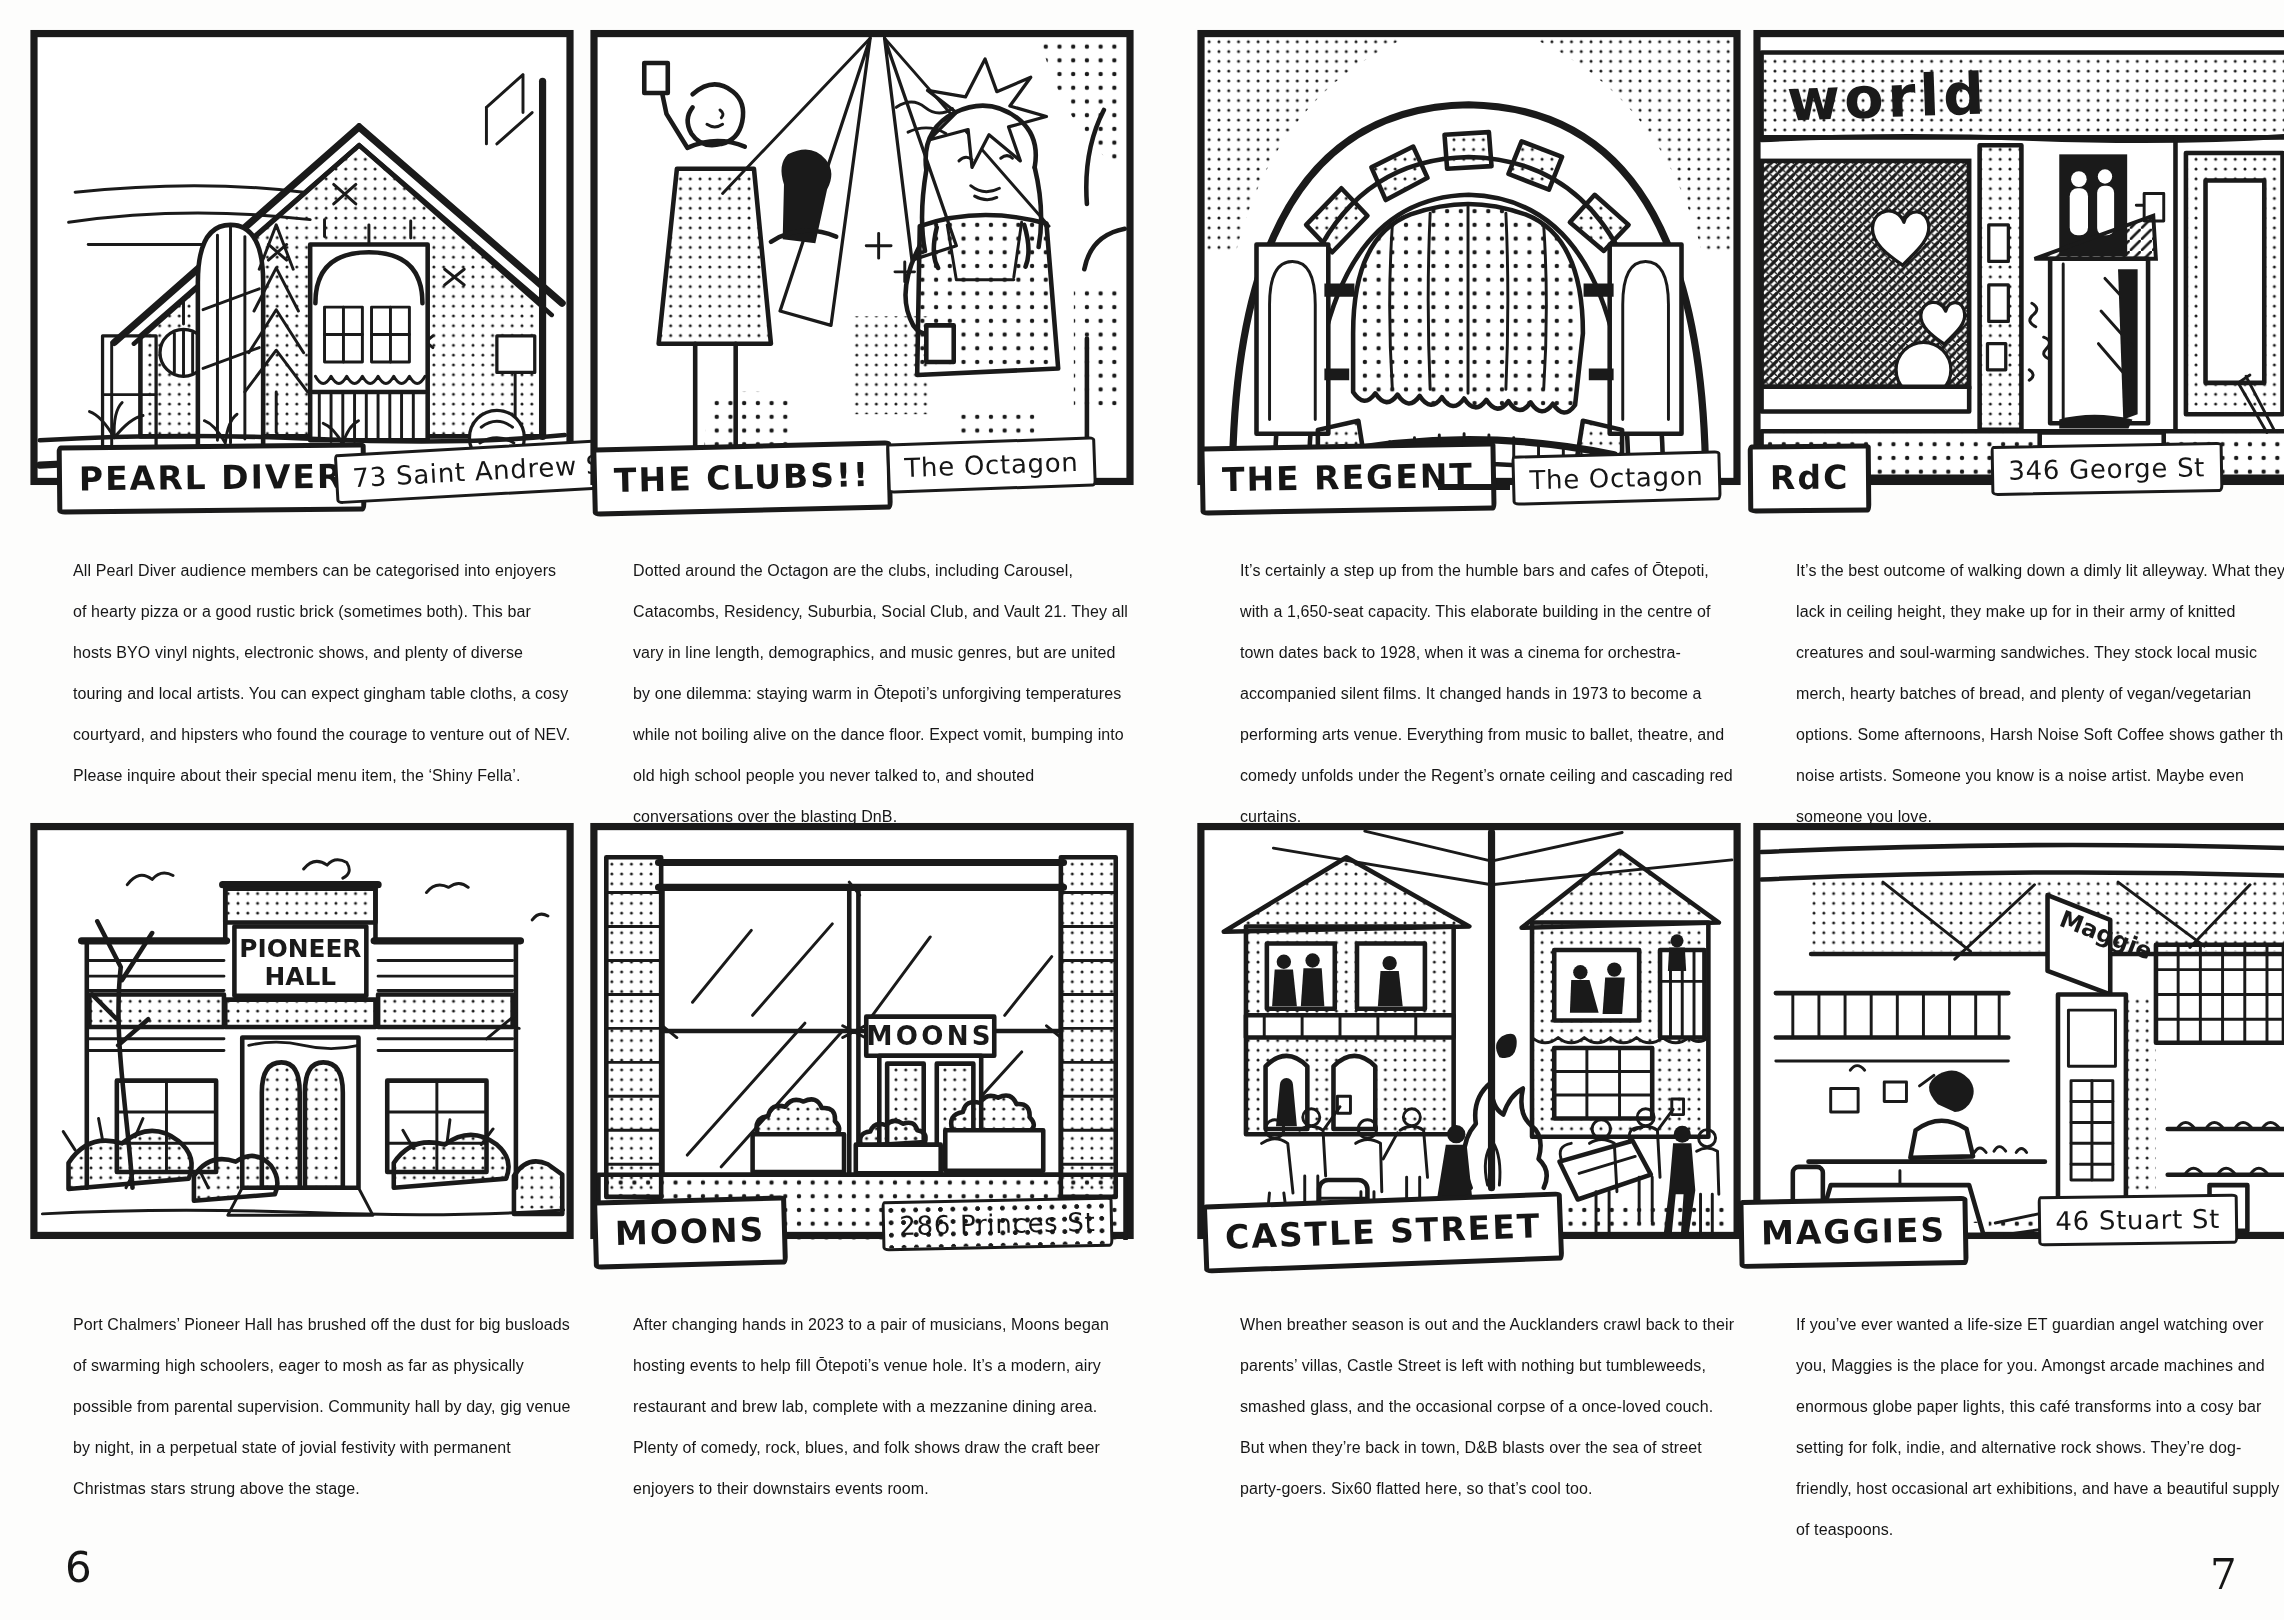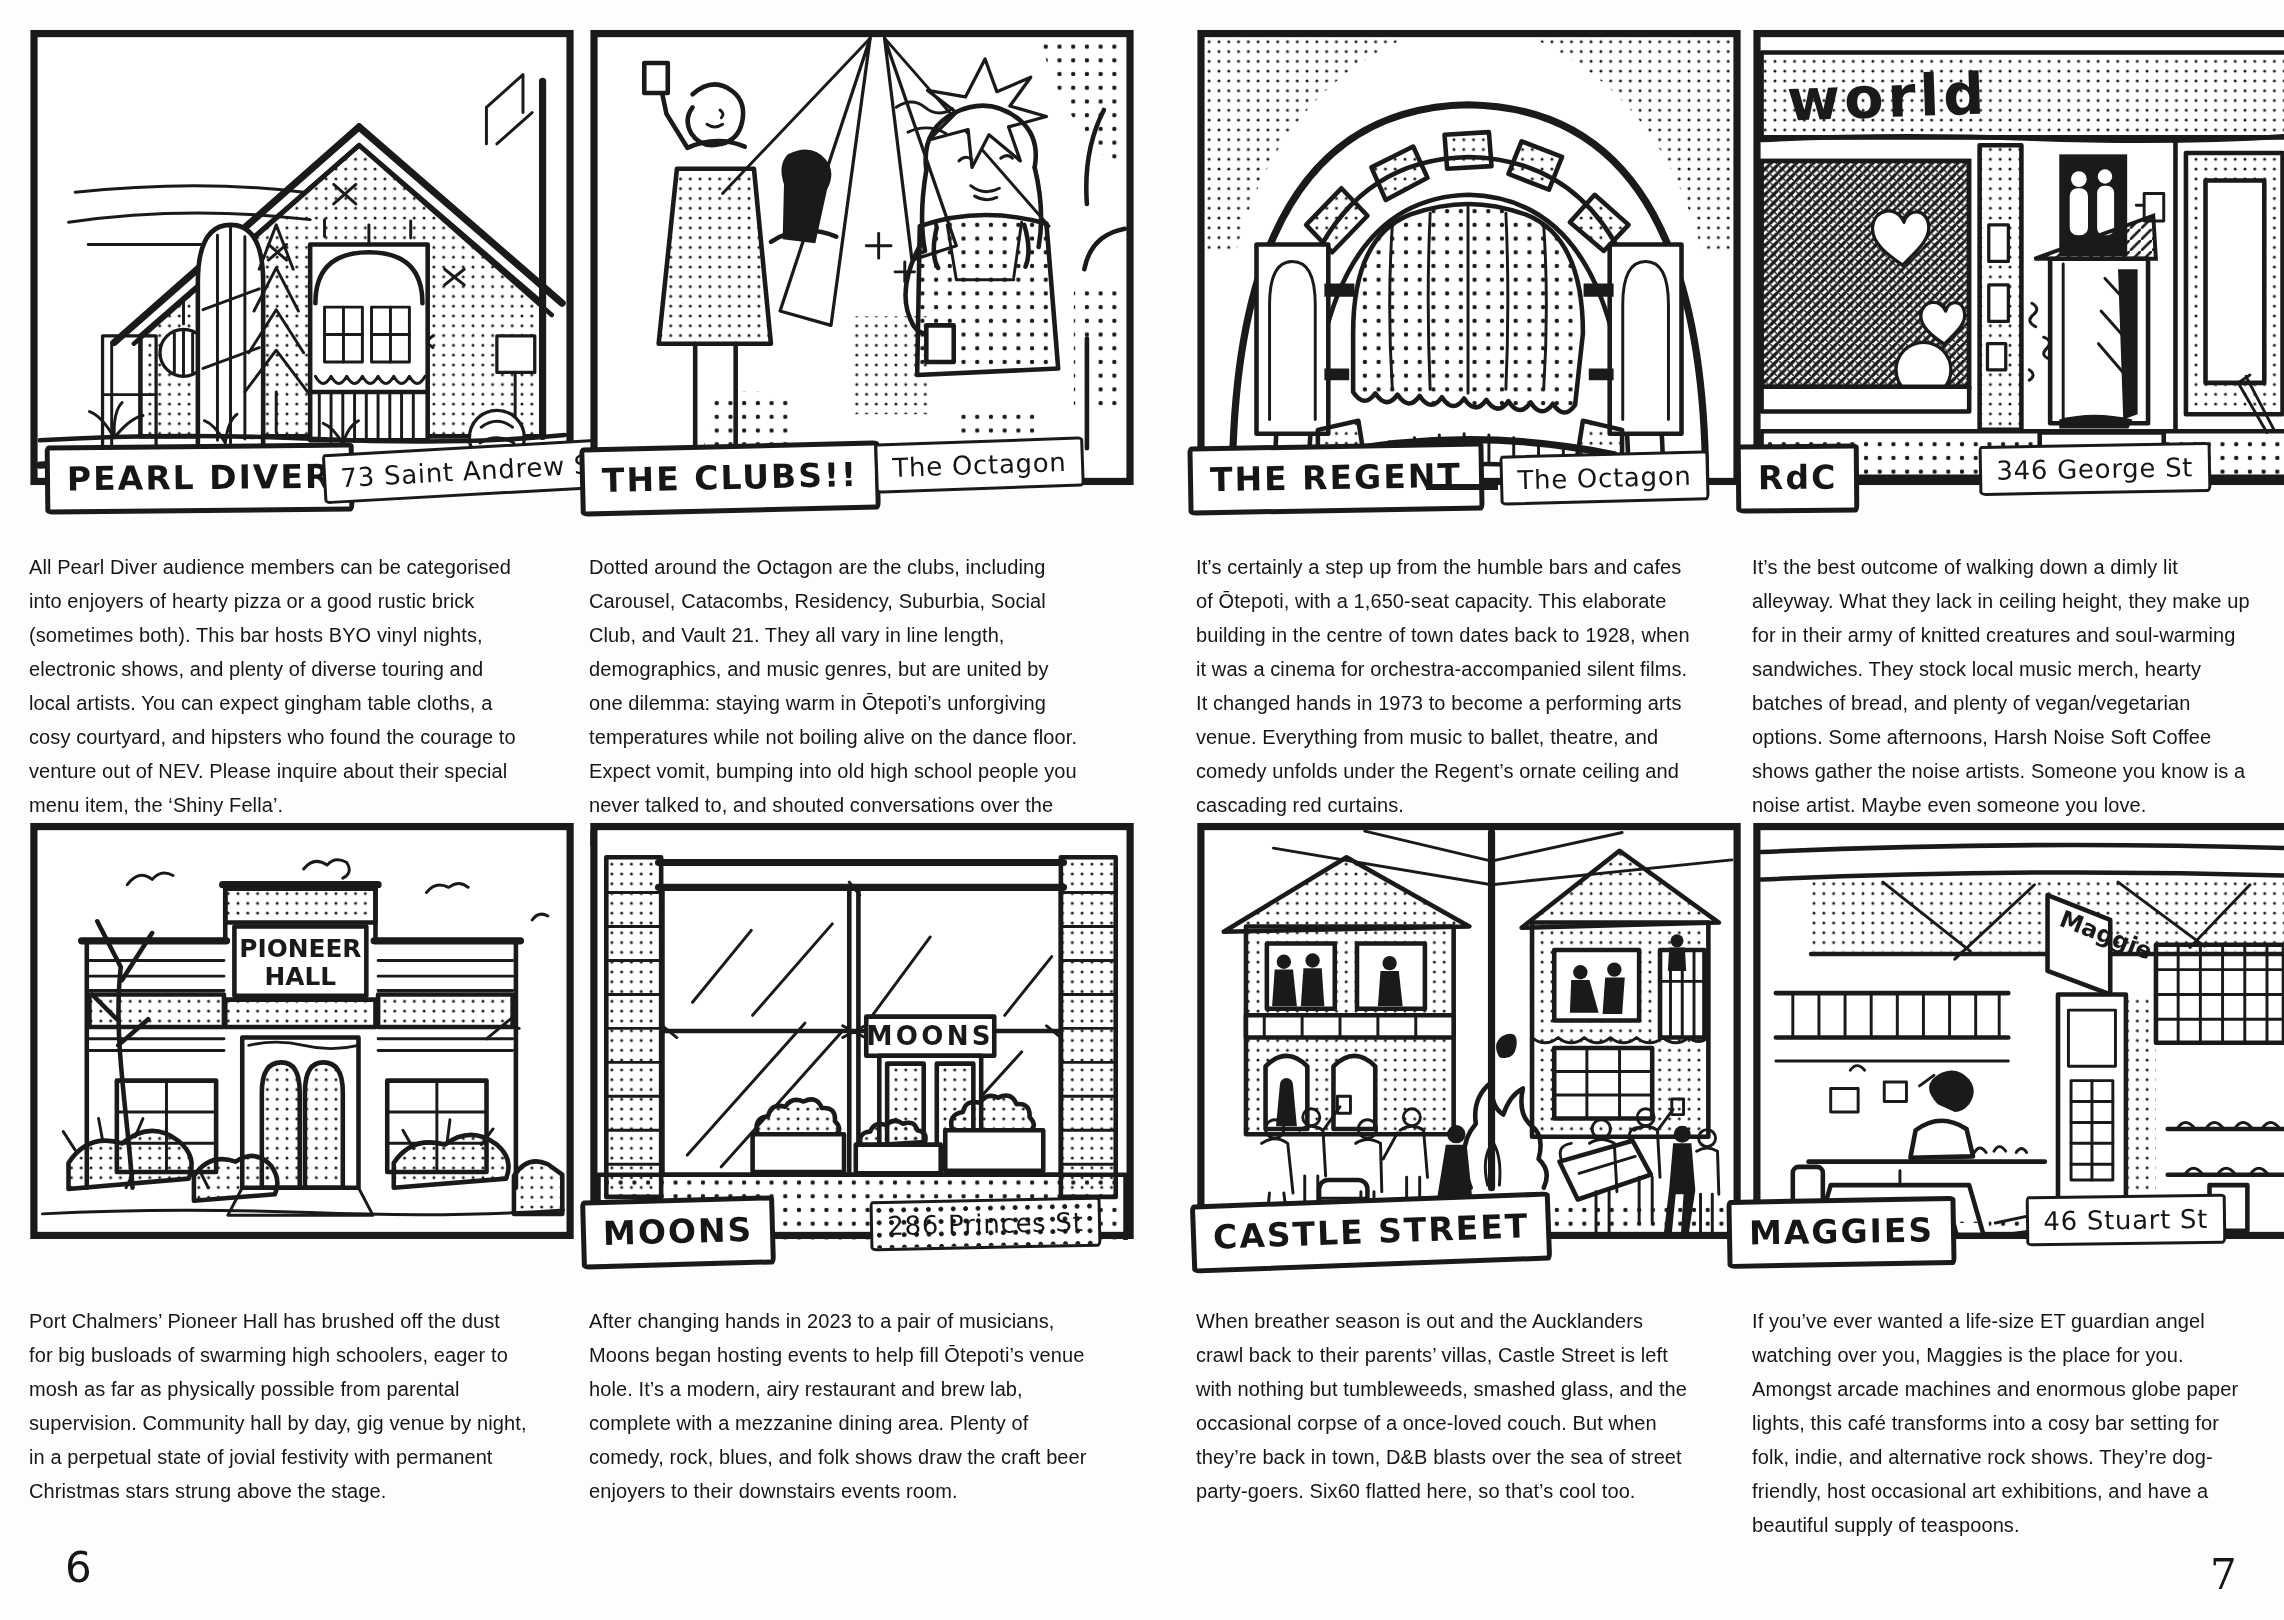--- a/index.html
+++ b/index.html
@@ -8,21 +8,21 @@
     font-family:"Liberation Sans",sans-serif;color:#161616;overflow:hidden;
   }
   .panel{position:absolute;width:546px;}
   .c1{left:29px}.c2{left:589px}.c3{left:1196px}.c4{left:1752px}
   .r1{top:29px}.r2{top:822px}
   .art{position:relative;}
   .r1 .art{height:457px}.r2 .art{height:418px}
   .art svg{display:block;width:100%;height:100%;}
 
   
-  .labels{position:absolute;left:0;right:-91px;bottom:-38px;height:91px;pointer-events:none;text-decoration:underline;}
+  .labels{position:absolute;left:12px;right:-91px;bottom:-38px;height:91px;pointer-events:none;text-decoration:underline;}
   .title-box{
     position:absolute;top:10.5px;background:#fff;border:5.9px solid #1a1a1a;
     border-radius:3.9px 6.5px 3.3px 7.8px / 6.5px 3.3px 7.8px 3.9px;
     padding:9.1px 17px 10.5px;font-family:"DejaVu Sans",sans-serif;font-weight:bold;
     font-size:33px;letter-spacing:2px;white-space:nowrap;transform:rotate(-1deg);
   }
   .addr-box{
     position:absolute;top:18.3px;background:#fff;border:3.9px solid #1a1a1a;
     border-radius:2.6px 5.9px 3.9px 6.5px / 5.9px 3.3px 6.5px 3.9px;
     padding:6.5px 14.4px 7.8px;font-family:"DejaVu Sans",sans-serif;
@@ -45,21 +45,21 @@
   .p6 .title-box{left:-7.8px;transform:rotate(-1.6deg)}
   .p6 .addr-box{
     left:281px;top:11.8px;transform:rotate(-1.2deg);
     background-image:radial-gradient(#1a1a1a 2.1px,transparent 2.5px);
     background-size:12.4px 12.4px;
   }
   .p7 .title-box{left:-5.2px;transform:rotate(-2.1deg)}
   .p8 .title-box{left:-25px;transform:rotate(-1deg)}
   .p8 .addr-box{left:274px;top:7.8px;transform:rotate(-0.8deg)}
 
-  .desc{margin-top:64px;width:498px;font-size:20px;line-height:34px;letter-spacing:0.1px;}
+  .desc{margin-top:64px;width:498px;font-size:16px;line-height:41px;letter-spacing:0.1px;margin-left:44px;}
 
   .pageno{position:absolute;font-size:42px;font-family:"DejaVu Sans",sans-serif;color:#161616;}
   #pg6{left:65px;top:1543px;}
   #pg7{left:2210px;top:1550px;font-family:"DejaVu Serif",serif;}
 
   
   .ink{fill:none;stroke:#1a1a1a;stroke-width:7px;stroke-linecap:round;stroke-linejoin:round}
   .ink2{fill:none;stroke:#1a1a1a;stroke-width:4.5px;stroke-linecap:round;stroke-linejoin:round}
   .thick{stroke-width:11px}
   .frame{fill:#fff;stroke:#1a1a1a;stroke-width:11px}

